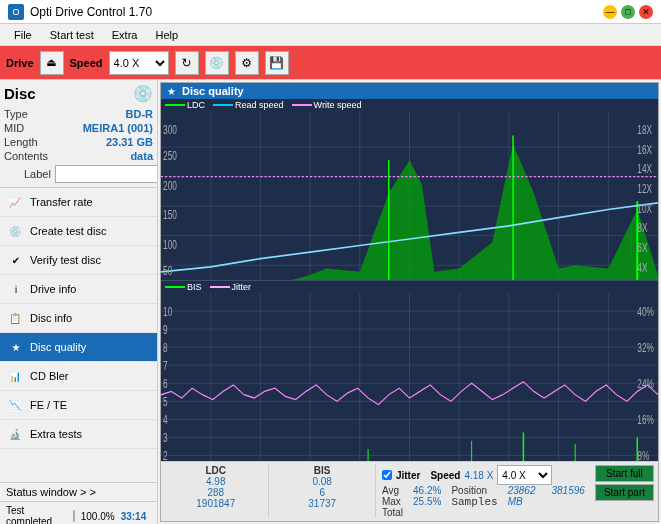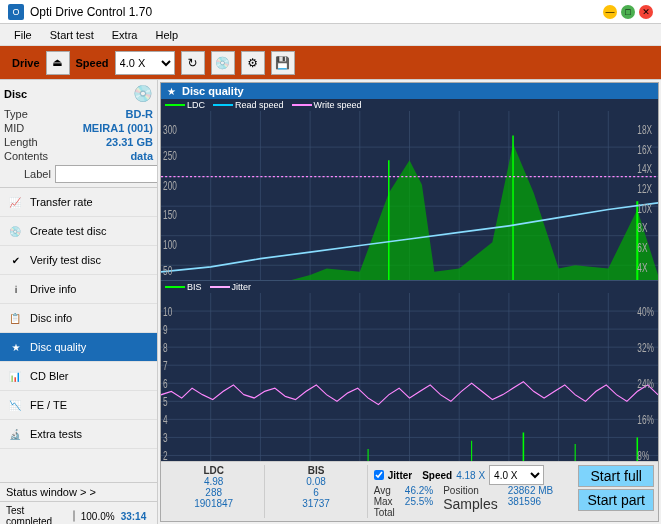--- a/index.html
+++ b/index.html
@@ -14,38 +14,38 @@
     .titlebar-btn { width: 14px; height: 14px; border-radius: 50%; border: none; cursor: pointer; font-size: 9px; display: flex; align-items: center; justify-content: center; }
     .titlebar-btn.minimize { background: #ffc107; }
     .titlebar-btn.maximize { background: #4caf50; }
     .titlebar-btn.close { background: #f44336; }
 
     
     .menubar { background: #f0f0f0; display: flex; align-items: center; gap: 2px; padding: 2px 6px; border-bottom: 1px solid #ddd; height: 22px; }
     .menubar-item { padding: 2px 8px; cursor: pointer; font-size: 11px; }
 
     
-    .toolbar { background: #c2410c; border-bottom: 1px solid #ccc; padding: 3px 12px; display: flex; align-items: center; gap: 6px; height: 34px; }
+    .toolbar { background: #ef4444; border-bottom: 1px solid #ccc; padding: 3px 6px; display: flex; align-items: center; gap: 6px; height: 34px; }
     .toolbar-label { font-size: 11px; font-weight: bold; }
     .toolbar-drive-select { height: 24px; border: 1px solid #aaa; background: white; font-size: 11px; flex: 1; max-width: 220px; }
     .toolbar-eject { width: 24px; height: 24px; border: 1px solid #aaa; background: #f0f0f0; cursor: pointer; display: flex; align-items: center; justify-content: center; }
     .toolbar-speed-label { font-size: 11px; font-weight: bold; }
     .toolbar-speed-select { height: 24px; border: 1px solid #aaa; background: white; font-size: 11px; width: 60px; }
     .toolbar-icon-btn { width: 24px; height: 24px; border: 1px solid #aaa; background: #f0f0f0; cursor: pointer; display: flex; align-items: center; justify-content: center; font-size: 12px; }
 
     
     .main { display: flex; height: calc(524px - 80px); }
 
     
     .sidebar { width: 158px; min-width: 158px; background: #f0f0f0; border-right: 1px solid #ccc; display: flex; flex-direction: column; overflow-y: auto; }
 
     
     .disc-info-panel { background: #f0f0f0; padding: 4px; border-bottom: 1px solid #ccc; }
     .disc-info-header { display: flex; align-items: center; justify-content: space-between; margin-bottom: 4px; }
-    .disc-info-title { font-weight: bold; font-size: 11px; }
+    .disc-info-title { font-weight: bold; font-size: 15px; }
     .disc-info-icon { font-size: 16px; color: #555; }
     .disc-info-row { display: flex; justify-content: space-between; padding: 1px 0; font-size: 11px; }
     .disc-info-key { color: #333; }
     .disc-info-val { color: #1a6bb5; font-weight: bold; }
     .disc-info-val.data { color: #1a6bb5; }
     .disc-label-row { display: flex; align-items: center; gap: 4px; margin-top: 2px; padding-left: 20px; }
     .disc-label-input { flex: 1; height: 18px; border: 1px solid #aaa; font-size: 10px; padding: 0 2px; }
 
     
     .nav-items { flex: 1; }
@@ -76,21 +76,21 @@
     .legend-color { width: 20px; height: 2px; }
 
     
     .stats-bar { background: #e8e8e8; border-top: 1px solid #ccc; padding: 3px 4px; display: flex; gap: 2px; }
     .stats-col { display: flex; flex-direction: column; align-items: center; flex: 1; }
     .stats-header { font-size: 10px; font-weight: bold; color: #333; }
     .stats-val { font-size: 10px; color: #1a6bb5; }
     .stats-divider { width: 1px; background: #ccc; }
 
     .start-btns { display: flex; flex-direction: column; gap: 2px; margin-left: 4px; }
-    .start-btn { padding: 2px 8px; font-size: 14px; background: #7dd3fc; border: 1px solid #aaa; cursor: pointer; white-space: nowrap; }
+    .start-btn { padding: 2px 8px; font-size: 10px; background: #15803d; border: 1px solid #aaa; cursor: pointer; white-space: nowrap; }
 
     
     .chart-svg { width: 100%; height: 100%; }
 
     .speed-select-inline { height: 20px; border: 1px solid #aaa; background: white; font-size: 10px; width: 55px; }
   </style>
 </head>
 <body>
 
 <div class="titlebar">
@@ -404,23 +404,23 @@
               <span style="font-size:10px;color:#333;">Max</span>
               <span style="font-size:10px;color:#333;">Total</span>
             </div>
             <div style="display:flex;flex-direction:column;">
               <span style="font-size:10px;color:#1a6bb5;">46.2%</span>
               <span style="font-size:10px;color:#1a6bb5;">25.5%</span>
               <span style="font-size:10px;color:#1a6bb5;"> </span>
             </div>
             <div style="display:flex;flex-direction:column;">
               <span style="font-size:10px;color:#333;">Position</span>
-              <span style="font-size:14px;color:#333;">Samples</span>
+              <span style="font-size:11px;color:#333;font-family:Liberation Mono, monospace;">Samples</span>
             </div>
-            <div style="display:flex;flex-direction:column;">
+            <div style="display:flex;font-style:italic;">
               <span style="font-size:10px;color:#1a6bb5;">23862 MB</span>
               <span style="font-size:10px;color:#1a6bb5;">381596</span>
             </div>
           </div>
         </div>
 
         <div class="start-btns">
           <button class="start-btn">Start full</button>
           <button class="start-btn">Start part</button>
         </div>

